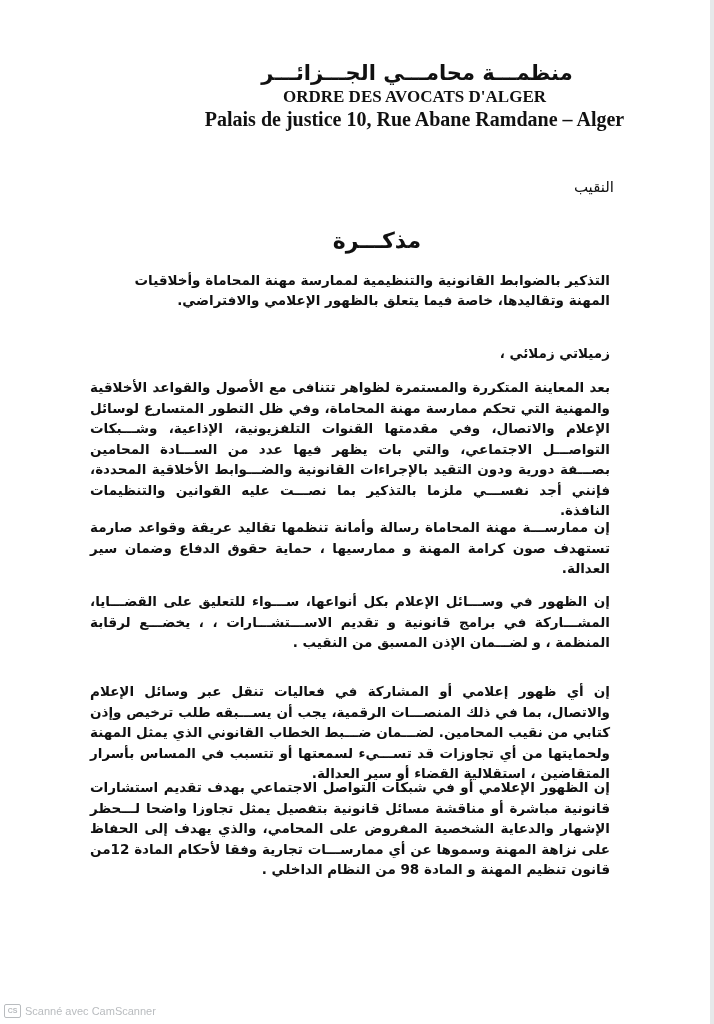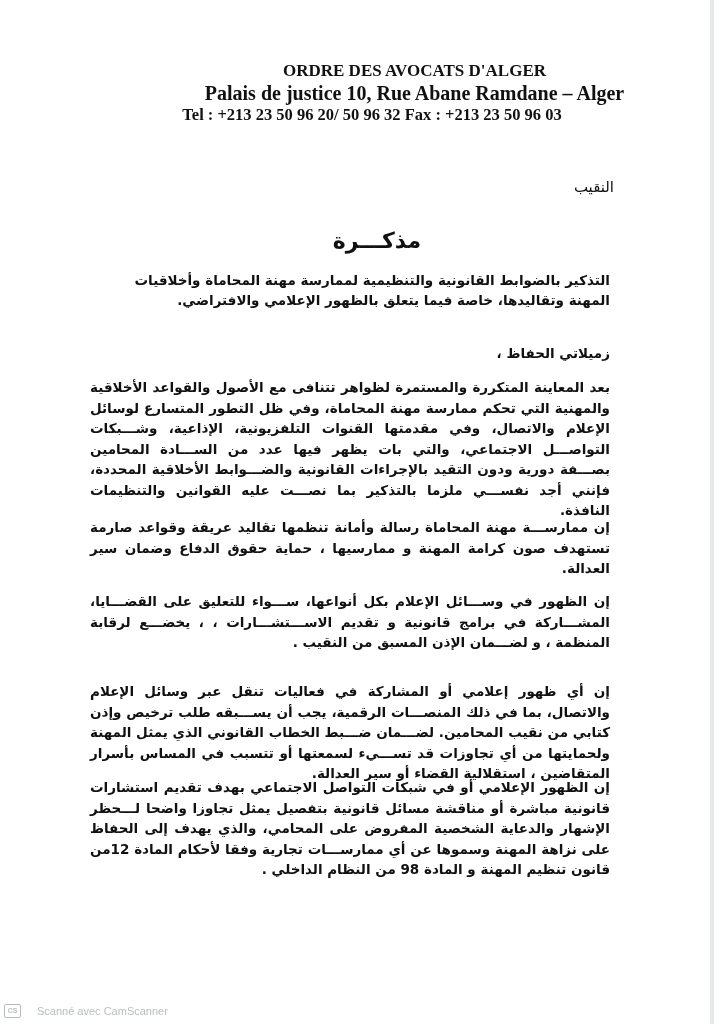--- a/index.html
+++ b/index.html
@@ -17,41 +17,41 @@
     .naqib { position: absolute; top: 178px; right: 100px; font-family: "DejaVu Sans", sans-serif; font-size: 15px; direction: rtl; }
     .title { position: absolute; top: 228px; left: 0; width: 714px; text-align: center; font-family: "DejaVu Sans", sans-serif; font-weight: bold; font-size: 22px; direction: rtl; margin-left: 20px; }
     .subject { position: absolute; top: 270px; left: 110px; width: 500px; text-align: right; font-family: "DejaVu Sans", sans-serif; font-weight: bold; font-size: 13.5px; line-height: 20px; direction: rtl; }
     .body-text { position: absolute; left: 90px; width: 520px; font-family: "DejaVu Sans", sans-serif; font-weight: bold; font-size: 13.5px; line-height: 20.5px; direction: rtl; text-align: justify; text-align-last: right; }
     .greet { top: 343px; }
     .p1 { top: 377px; }
     .p2 { top: 517px; }
     .p3 { top: 591px; }
     .p4 { top: 681px; }
     .p5 { top: 777px; }
-    .footer { position: absolute; left: 4px; top: 1004px; display: flex; align-items: center; gap: 16px; color: #b9bcbf; font-family: "Liberation Sans", sans-serif; font-size: 11px; }
+    .footer { position: absolute; left: 4px; top: 1004px; display: flex; align-items: center; gap: 4px; color: #b9bcbf; font-family: "Liberation Sans", sans-serif; font-size: 11px; }
     .cs-icon { width: 15px; height: 12px; border: 1.5px solid #b9bcbf; font-size: 7px; font-weight: bold; line-height: 12px; text-align: center; border-radius: 2px; }
   </style>
 </head>
 <body>
 
 <div class="edge"></div>
 
 <div class="letterhead">
+  <div class="lh-ar">منظمـــة محامـــي الجـــزائـــر</div>
   <div class="lh-fr">ORDRE DES AVOCATS D'ALGER</div>
   <div class="lh-addr">Palais de justice 10, Rue Abane Ramdane – Alger</div>
-  <div class="lh-tel">Tel : +213 23 50 96 20/ 50 96 32 Fax : +213 23 50 96 03</div>
 </div>
 
 <div class="naqib">النقيب</div>
 
 <div class="title">مذكـــرة</div>
 
 <div class="subject">التذكير بالضوابط القانونية والتنظيمية لممارسة مهنة المحاماة وأخلاقيات المهنة وتقاليدها، خاصة فيما يتعلق بالظهور الإعلامي والافتراضي.</div>
 
-<div class="body-text greet">زميلاتي الحفاظ ،</div>
+<div class="body-text greet">زميلاتي زملائي ،</div>
 
 <div class="body-text p1">بعد المعاينة المتكررة والمستمرة لظواهر تتنافى مع الأصول والقواعد الأخلاقية والمهنية التي تحكم ممارسة مهنة المحاماة، وفي ظل التطور المتسارع لوسائل الإعلام والاتصال، وفي مقدمتها القنوات التلفزيونية، الإذاعية، وشـــبكات التواصـــل الاجتماعي، والتي بات يظهر فيها عدد من الســـادة المحامين بصـــفة دورية ودون التقيد بالإجراءات القانونية والضـــوابط الأخلاقية المحددة، فإنني أجد نفســـي ملزما بالتذكير بما نصـــت عليه القوانين والتنظيمات النافذة.</div>
 <div class="body-text p2">إن ممارســـة مهنة المحاماة رسالة وأمانة تنظمها تقاليد عريقة وقواعد صارمة تستهدف صون كرامة المهنة و ممارسيها ، حماية حقوق الدفاع وضمان سير العدالة.</div>
 <div class="body-text p3">إن الظهور في وســـائل الإعلام بكل أنواعها، ســـواء للتعليق على القضـــايا، المشـــاركة في برامج قانونية و تقديم الاســـتشـــارات ، ، يخضـــع لرقابة المنظمة ، و لضـــمان الإذن المسبق من النقيب .</div>
 <div class="body-text p4">إن أي ظهور إعلامي أو المشاركة في فعاليات تنقل عبر وسائل الإعلام والاتصال، بما في ذلك المنصـــات الرقمية، يجب أن يســـبقه طلب ترخيص وإذن كتابي من نقيب المحامين. لضـــمان ضـــبط الخطاب القانوني الذي يمثل المهنة ولحمايتها من أي تجاوزات قد تســـيء لسمعتها أو تتسبب في المساس بأسرار المتقاضين ، استقلالية القضاء أو سير العدالة.</div>
 <div class="body-text p5">إن الظهور الإعلامي أو في شبكات التواصل الاجتماعي بهدف تقديم استشارات قانونية مباشرة أو مناقشة مسائل قانونية بتفصيل يمثل تجاوزا واضحا لـــحظر الإشهار والدعاية الشخصية المفروض على المحامي، والذي يهدف إلى الحفاظ على نزاهة المهنة وسموها عن أي ممارســـات تجارية وفقا لأحكام المادة 12من قانون تنظيم المهنة و المادة 98 من النظام الداخلي .</div>
 
 <div class="footer">
   <span class="cs-icon">CS</span>
   <span>Scanné avec CamScanner</span>

